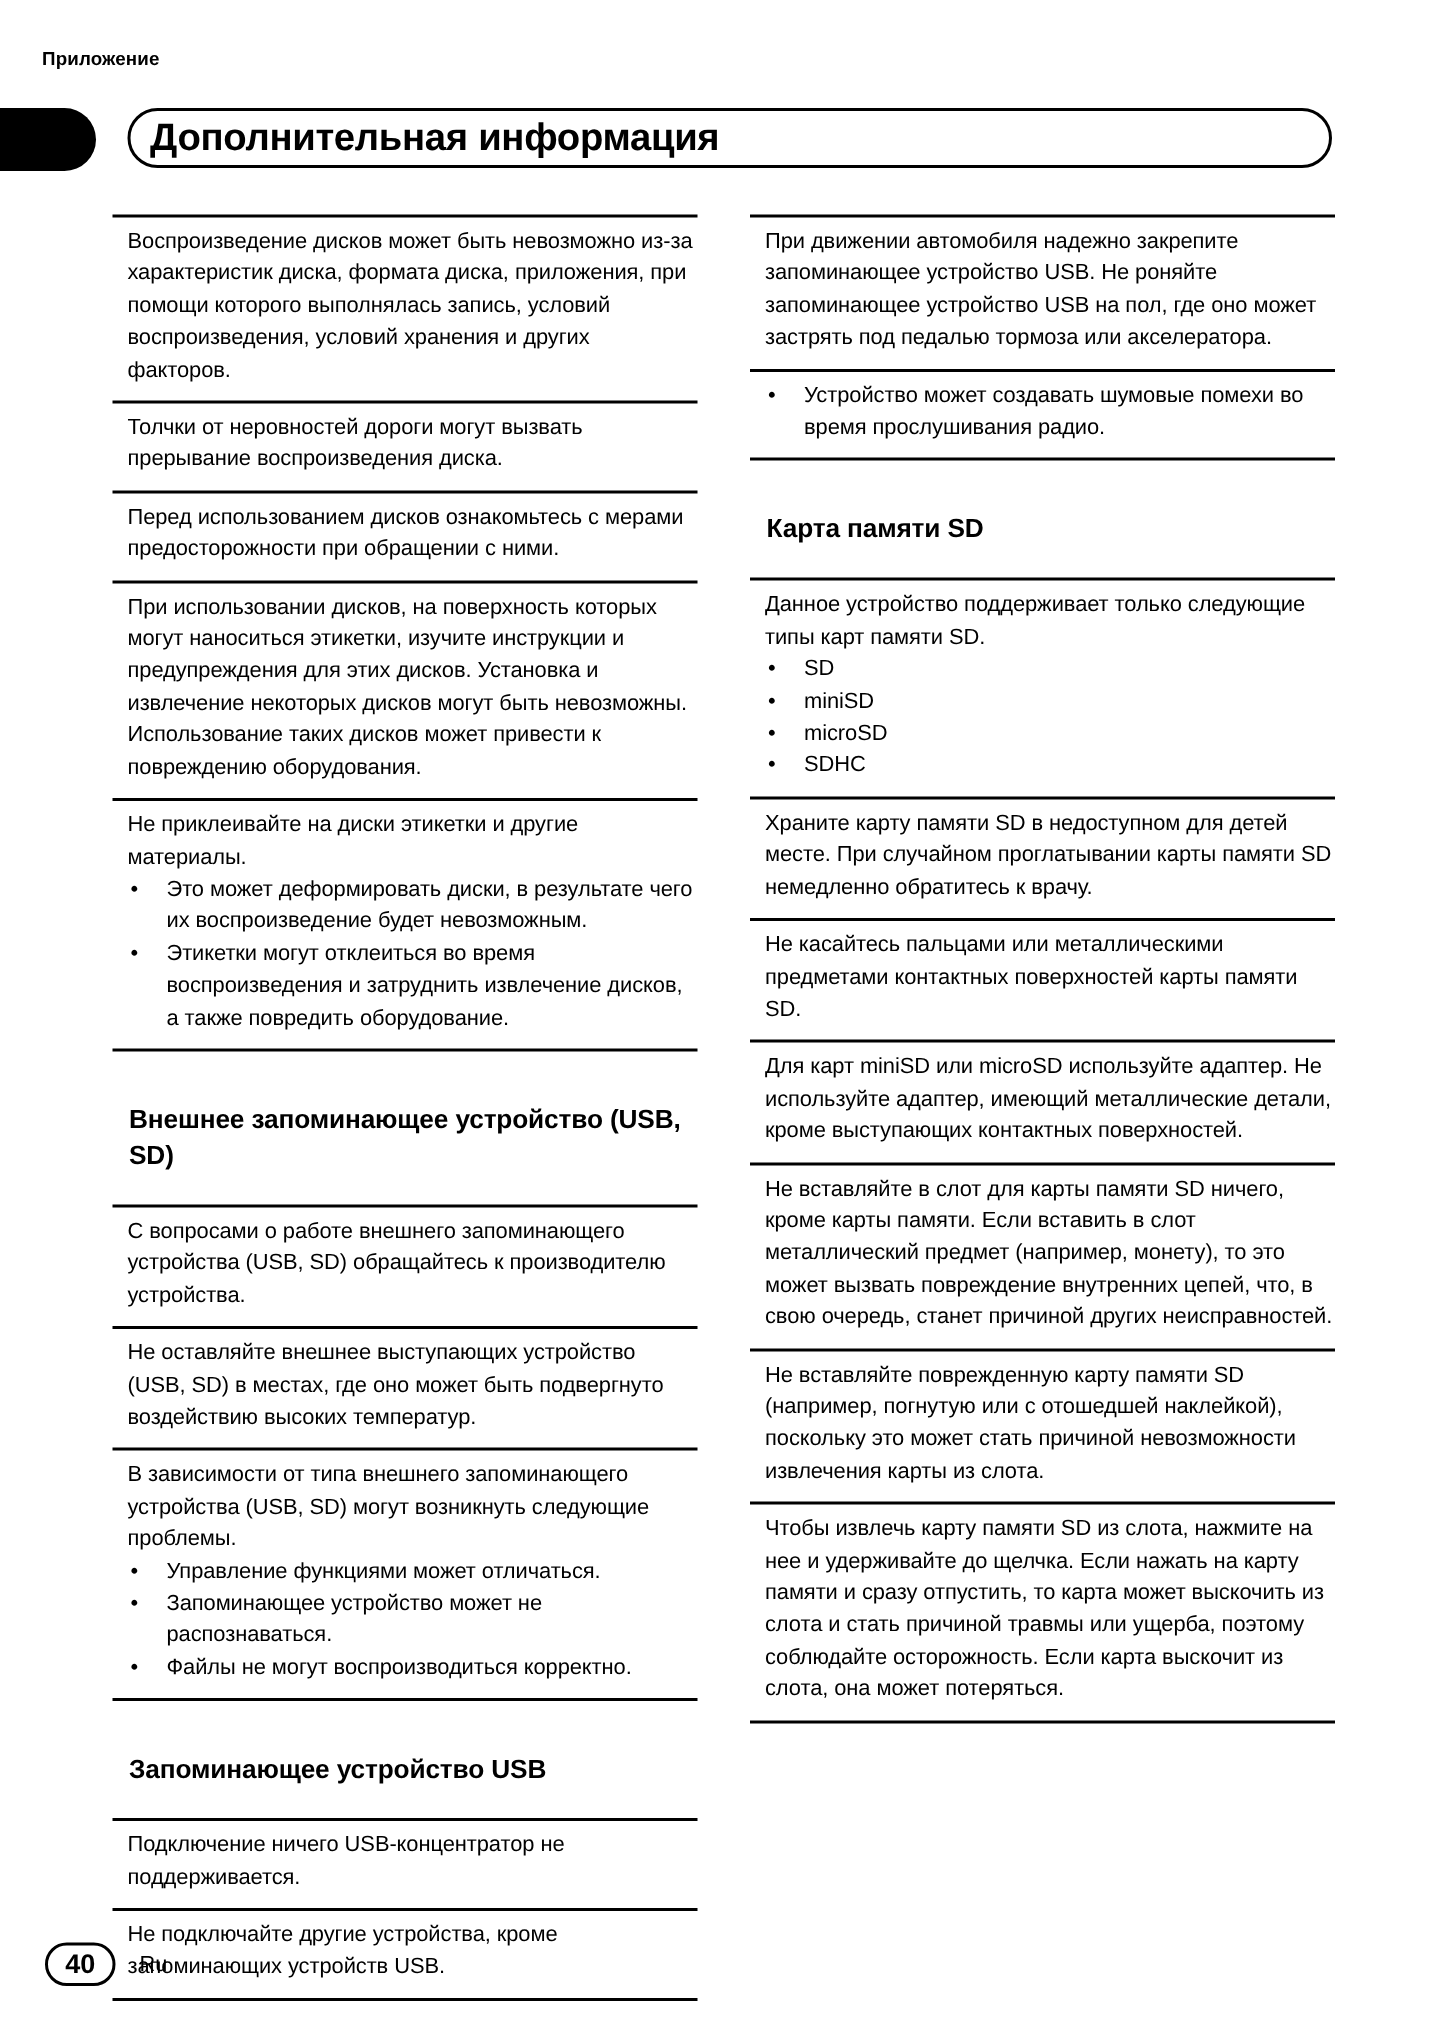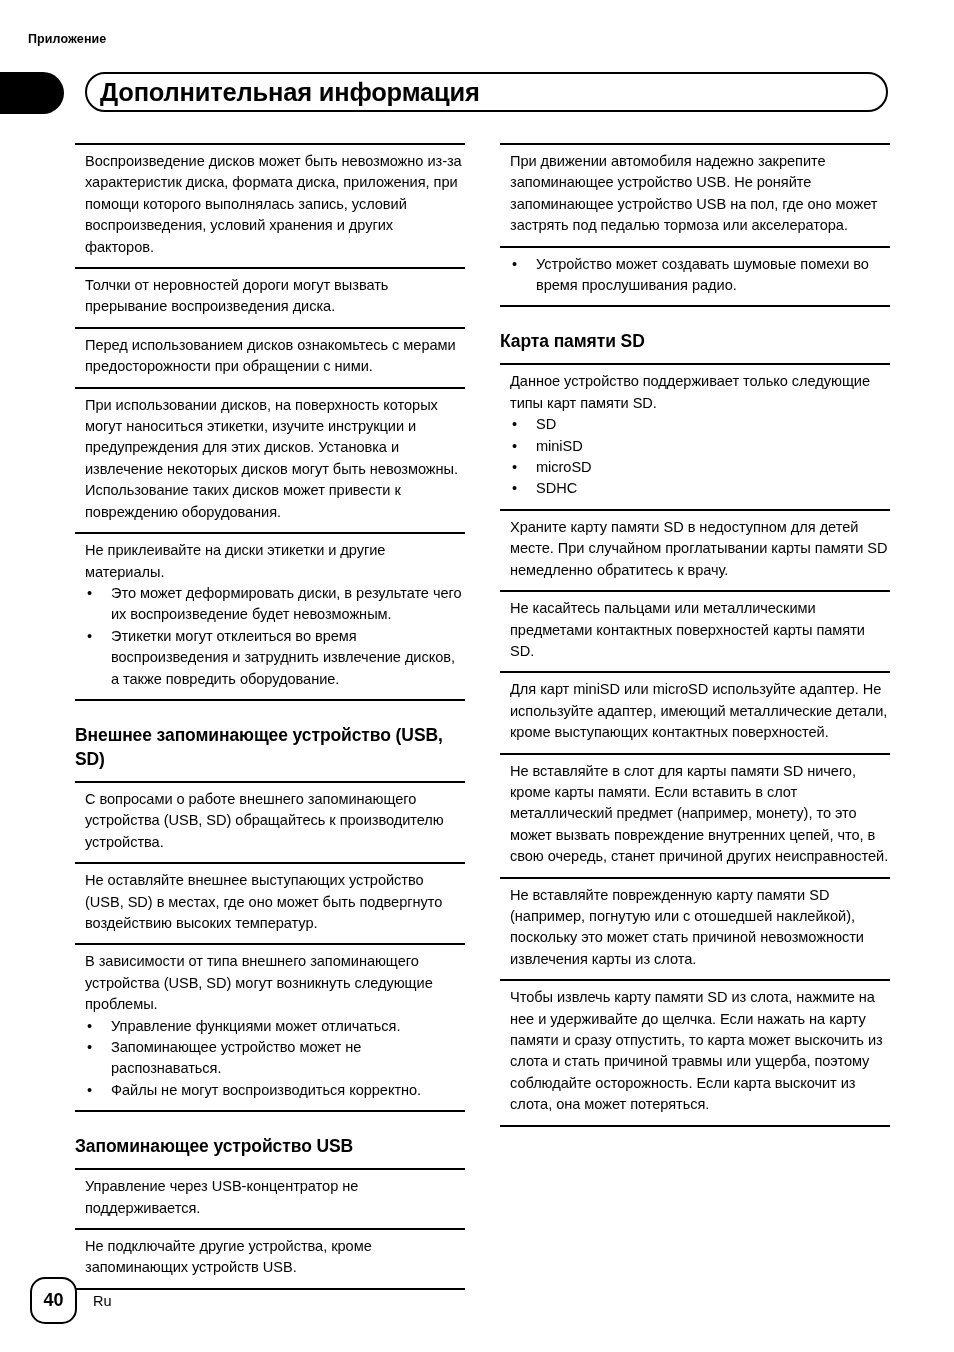--- a/index.html
+++ b/index.html
@@ -117,35 +117,35 @@
     font-size: 14.6px;
     line-height: 21.4px;
   }
 
   
   .section-heading {
     font-size: 17.5px;
     font-weight: bold;
     line-height: 24px;
     letter-spacing: -0.1px;
-    margin: 0;
+    margin: 11px;
     padding: 22px 0 10px 0;
   }
 
   
   .footer {
     position: absolute;
     left: 30px;
     bottom: 28px;
     display: flex;
     align-items: center;
   }
   .page-number {
     width: 47px;
-    height: 47px;
+    height: 29px;
     border: 2.2px solid #000000;
     border-radius: 15px;
     box-sizing: border-box;
     display: flex;
     align-items: center;
     justify-content: center;
     font-size: 18px;
     font-weight: bold;
   }
   .lang-code {
@@ -208,21 +208,21 @@
       <ul>
         <li><span class="bullet">•</span><span>Управление функциями может отличаться.</span></li>
         <li><span class="bullet">•</span><span>Запоминающее устройство может не распознаваться.</span></li>
         <li><span class="bullet">•</span><span>Файлы не могут воспроизводиться корректно.</span></li>
       </ul>
     </div>
 
     <h2 class="section-heading">Запоминающее устройство USB</h2>
 
     <div class="note">
-      <p>Управление через USB-концентратор не поддерживается.</p>
+      <p>Подключение ничего USB-концентратор не поддерживается.</p>
     </div>
 
     <div class="note last">
       <p>Не подключайте другие устройства, кроме запоминающих устройств USB.</p>
     </div>
 
   </div>
 
   <div class="col col-right">
 

